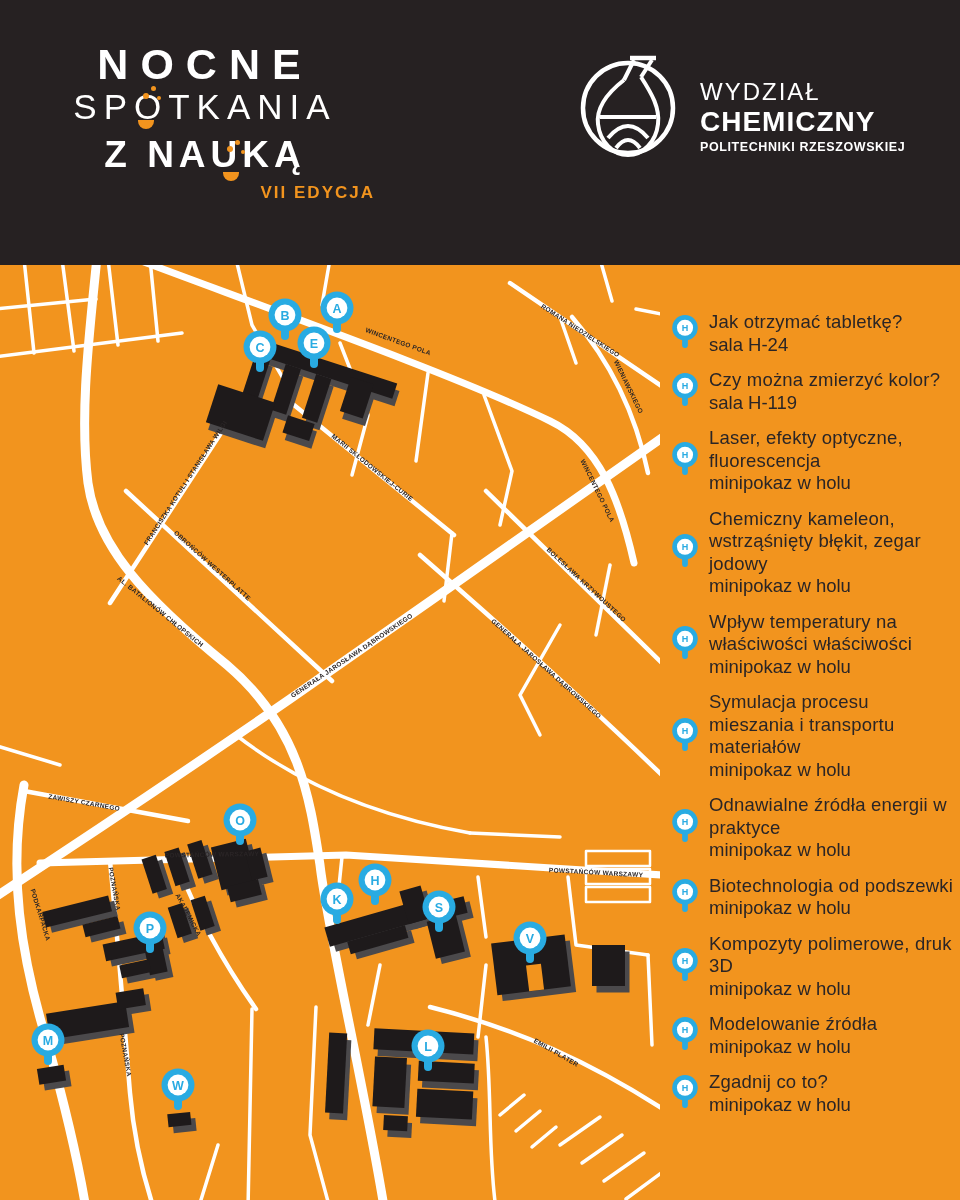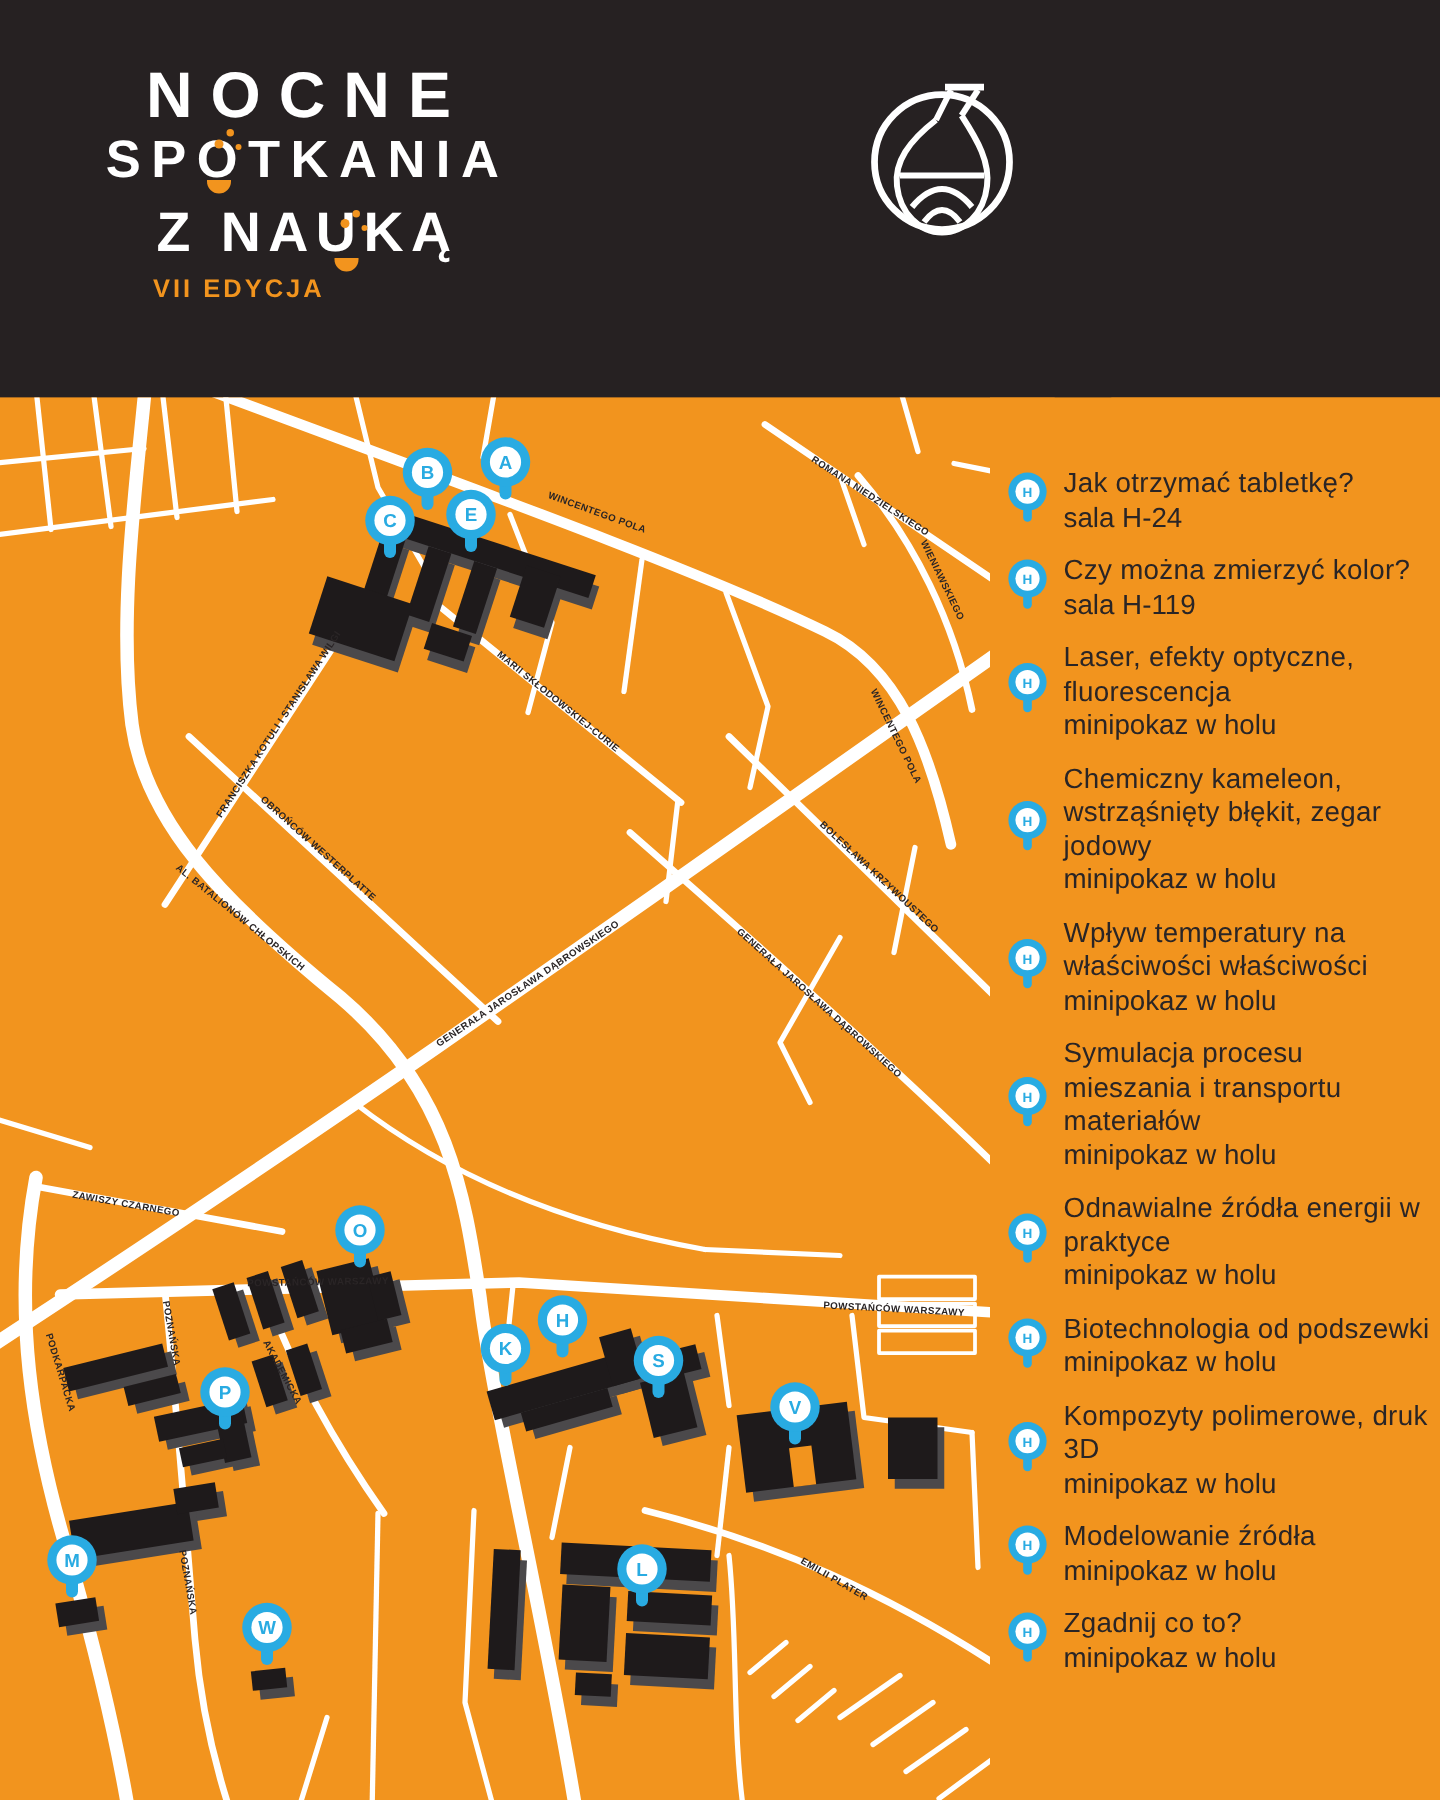--- a/index.html
+++ b/index.html
@@ -10,24 +10,24 @@
   body{font-family:"Liberation Sans","DejaVu Sans",sans-serif;background:#888}
   .poster{position:relative;width:960px;height:1200px;background:var(--orange);overflow:hidden}
 
   
   .header{position:absolute;left:0;top:0;width:960px;height:265px;background:var(--dark)}
   .pointer{position:absolute;left:703px;top:265px;width:0;height:0;
     border-left:19px solid transparent;border-right:19px solid transparent;border-top:27px solid var(--dark)}
 
   .logo-block{position:absolute;left:35px;top:44px;width:340px;text-align:center;color:#fff}
   .logo-line1{font-size:43px;font-weight:bold;letter-spacing:12px;line-height:40px}
-  .logo-line2{font-size:35px;font-weight:bold;letter-spacing:7px;line-height:46px}
+  .logo-line2{font-size:35px;font-weight:normal;letter-spacing:7px;line-height:46px}
   .logo-line3{font-size:37px;font-weight:bold;letter-spacing:5px;line-height:50px}
   .edition{font-size:17px;font-weight:bold;letter-spacing:2px;color:var(--orange);
-    text-align:left;padding-left:67px;line-height:26px}
+    text-align:right;padding-left:67px;line-height:26px}
   .accent{position:absolute;background:var(--orange);pointer-events:none}
   .dot{border-radius:50%}
   .halfcup{border-radius:0 0 8px 8px}
 
   .faculty-logo{position:absolute;left:578px;top:50px}
   .faculty-text{position:absolute;left:700px;top:78px;color:#fff}
   .fac1{font-size:24px;letter-spacing:2px;line-height:28px}
   .fac2{font-size:28px;font-weight:bold;letter-spacing:1px;line-height:31px}
   .fac3{font-size:12.5px;font-weight:bold;letter-spacing:.6px;line-height:17px;margin-top:2px}
   .atrakcje{position:absolute;left:656px;top:212px;color:var(--orange);
@@ -79,20 +79,25 @@
       <circle cx="50" cy="58" r="45" stroke-width="4.5"></circle>
       <path d="M52,8 L78,8" stroke-width="4.5"></path>
       <path d="M56,10 L46,30" stroke-width="4"></path>
       <path d="M74,10 L63,27" stroke-width="4"></path>
       <path d="M46,30 C28,44 18,58 20,74 C22,92 35,105 50,105 C65,105 78,92 80,74 C82,58 74,44 63,27" stroke-width="4"></path>
       <path d="M22,67 L78,67" stroke-width="4"></path>
       <path d="M30,88 Q50,64 70,88" stroke-width="4"></path>
       <path d="M38,98 Q50,82 62,98" stroke-width="4"></path>
     </svg>
 
+    <div class="faculty-text">
+      <div class="fac1">WYDZIAŁ</div>
+      <div class="fac2">CHEMICZNY</div>
+      <div class="fac3">POLITECHNIKI RZESZOWSKIEJ</div>
+    </div>
 
   </div>
   <div class="pointer"></div>
 
   <div class="map-area">
     <svg id="map-svg" width="660" height="935" viewBox="0 0 660 935">
       <rect x="0" y="0" width="660" height="935" fill="var(--orange)"></rect>
 
       <g stroke="#fff" fill="none" stroke-linecap="round" stroke-linejoin="round">
 

